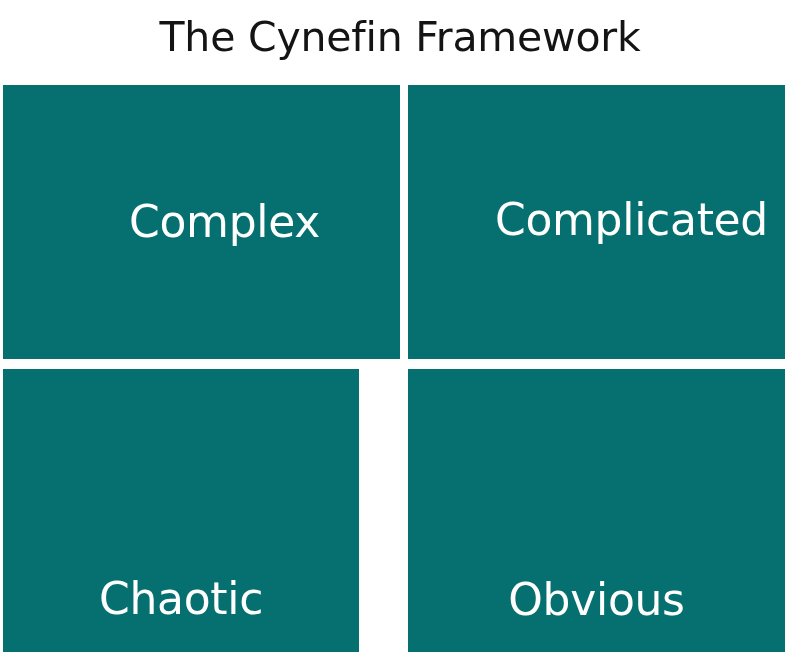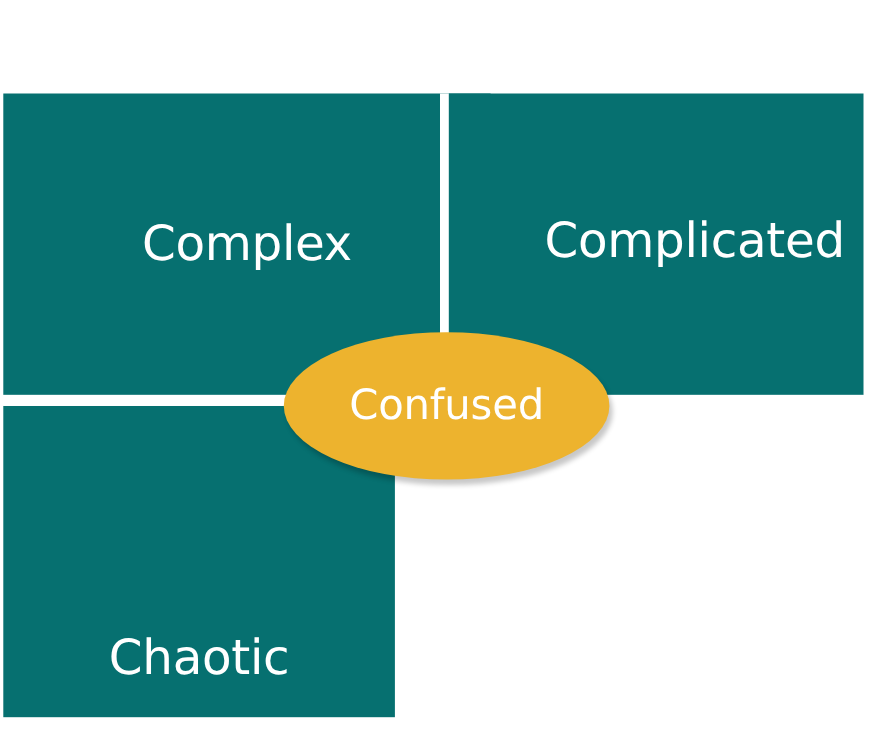--- a/index.html
+++ b/index.html
@@ -145,38 +145,39 @@
     letter-spacing: -0.2px;
     white-space: nowrap;
     transform: translateY(-1px);
   }
 </style>
 </head>
 <body>
 
 <div id="canvas">
 
+  <div id="title">The Cynefin Framework</div>
 
   <div id="matrix">
 
     <div class="quadrant" id="q-complex">
       <span class="q-label">Complex</span>
     </div>
 
     <div class="quadrant" id="q-complicated">
       <span class="q-label">Complicated</span>
     </div>
 
     <div class="quadrant" id="q-chaotic">
       <span class="q-label">Chaotic</span>
     </div>
 
+    <div class="quadrant" id="q-obvious">
+      <span class="q-label">Obvious</span>
+    </div>
 
     <div id="divider-vertical"></div>
 
     <div id="divider-horizontal"></div>
 
-    <div id="center-node">
-      <span class="node-label">Confused</span>
-    </div>
 
   </div>
 </div>
 
 </body></html>

